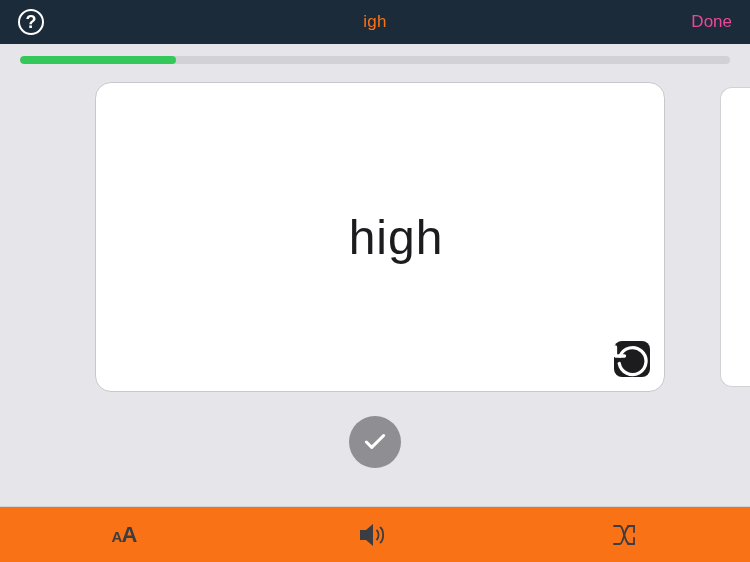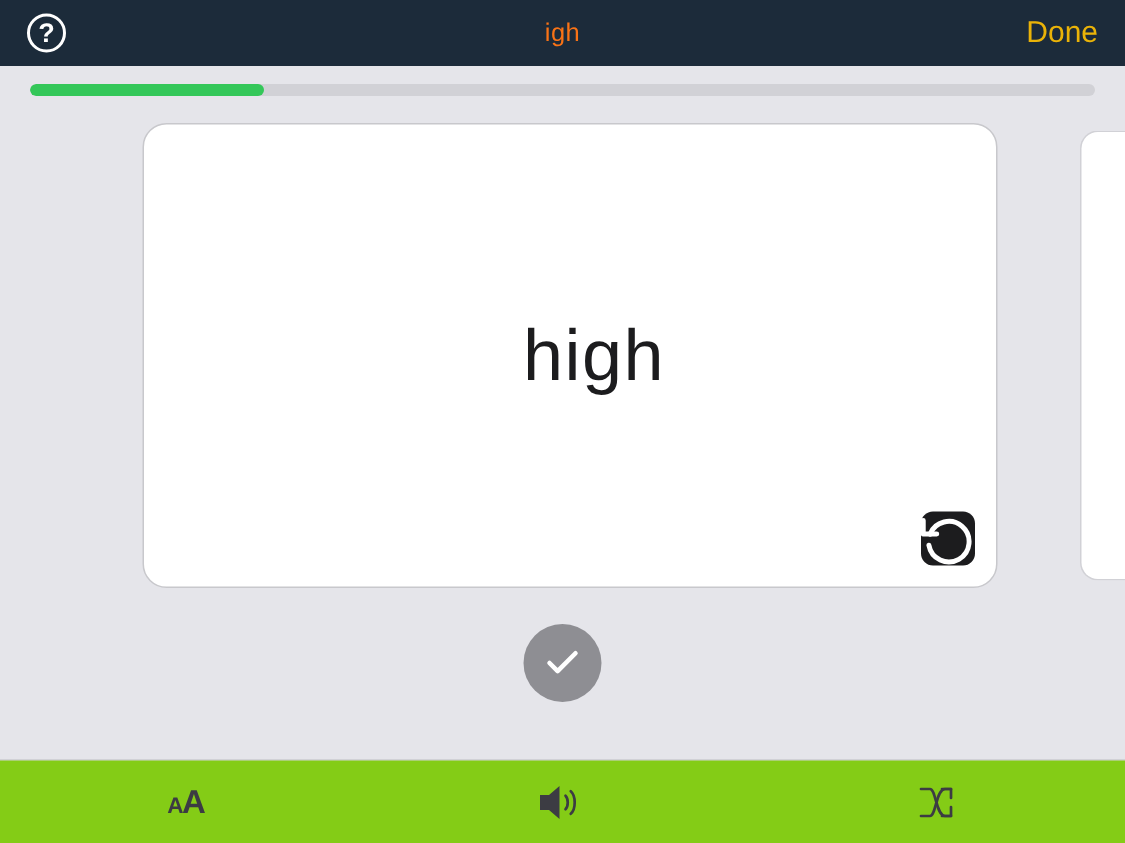--- a/index.html
+++ b/index.html
@@ -47,22 +47,22 @@
       display: flex;
       align-items: center;
       justify-content: center;
       font-weight: 600;
       cursor: pointer;
     }
 
     .header-done {
       position: absolute;
       right: 18px;
-      color: #eab308;
-      font-size: 20px;
+      color: #ec4899;
+      font-size: 17px;
       cursor: pointer;
     }
 
     
     .progress-area {
       padding: 12px 20px 8px 20px;
     }
 
     .progress-track {
       width: 100%;
@@ -159,21 +159,21 @@
       height: 26px;
     }
 
     
     .bottom-toolbar {
       position: absolute;
       bottom: 0;
       left: 0;
       width: 750px;
       height: 56px;
-      background-color: #84cc16;
+      background-color: #f97316;
       border-top: 1px solid #d1d1d6;
       display: flex;
       align-items: center;
       justify-content: space-around;
     }
 
     .toolbar-btn {
       display: flex;
       align-items: center;
       justify-content: center;

